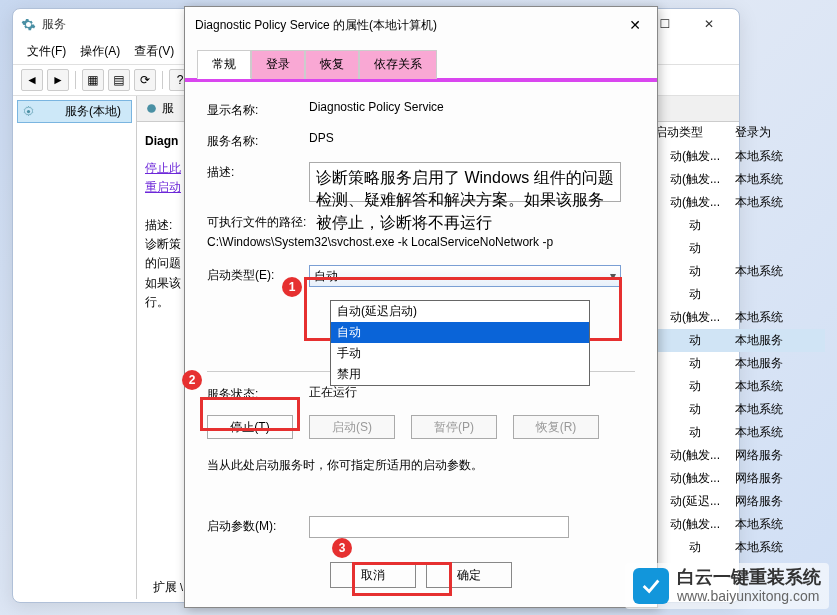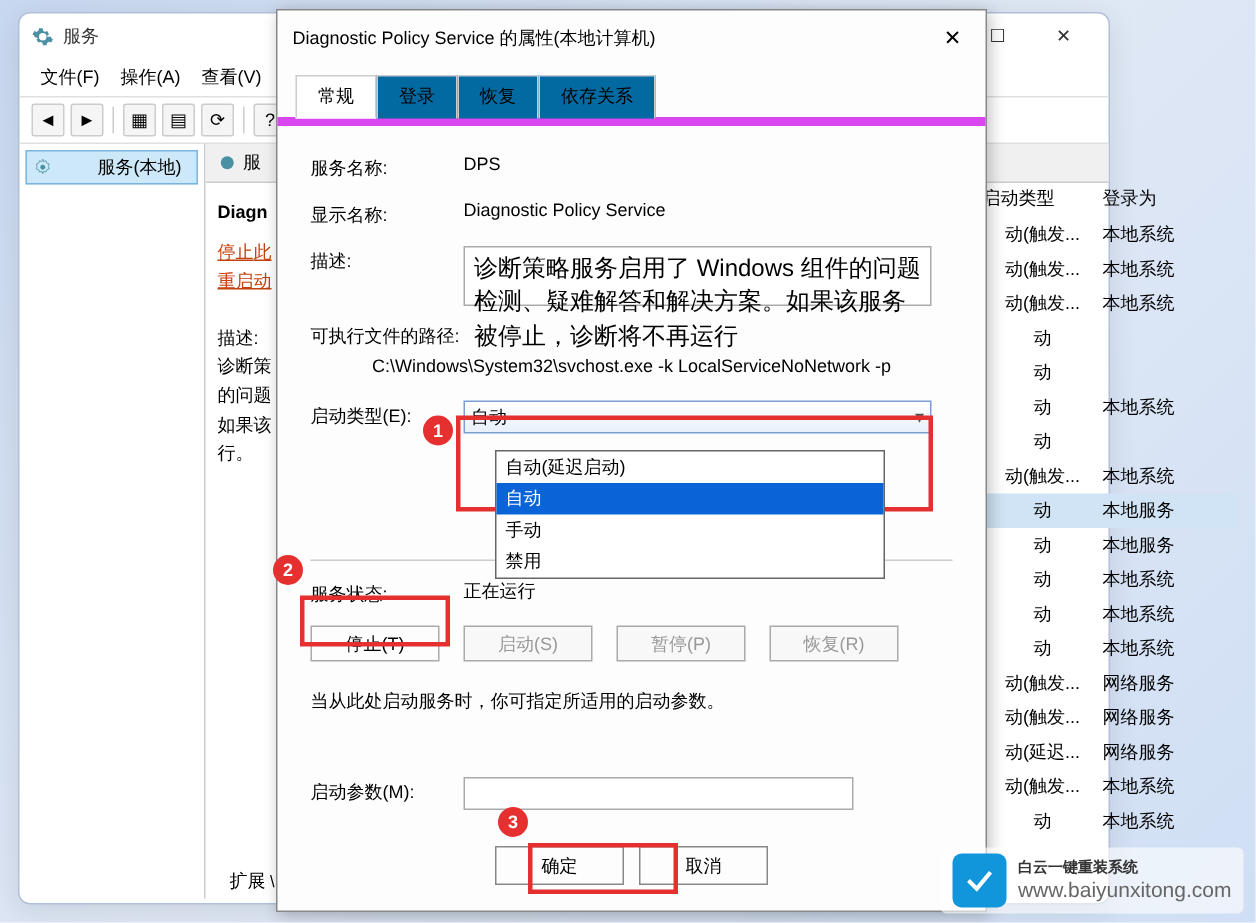--- a/index.html
+++ b/index.html
@@ -20,48 +20,48 @@
 .content-area { display: flex; height: calc(100% - 90px); }
 .left-panel { width: 124px; border-right: 1px solid #ccc; padding: 4px; }
 .tree-item { display: flex; align-items: center; padding: 2px 4px; background: #cde8f8; border: 1px solid #7ab5e0; gap: 26px; }
 .tree-item .gear { width: 13px; height: 13px; margin-right: 4px; color: #4a90a4; }
 
 .center-panel { flex: 1; display: flex; flex-direction: column; }
 .center-header { background: #f0f0f0; border-bottom: 1px solid #ccc; padding: 4px 8px; display: flex; align-items: center; }
 .center-header .gear { width: 13px; height: 13px; margin-right: 4px; color: #4a90a4; }
 .detail-panel { padding: 12px 8px; width: 50px; overflow: hidden; }
 .detail-title { font-weight: bold; white-space: nowrap; }
-.detail-link { color: #c2410c; text-decoration: underline; white-space: nowrap; margin-top: 12px; display: block; }
+.detail-link { color: #6d28d9; text-decoration: underline; white-space: nowrap; margin-top: 12px; display: block; }
 .detail-desc { margin-top: 20px; white-space: nowrap; line-height: 1.6; }
 
 .right-columns { position: absolute; right: 12px; top: 120px; width: 170px; }
 .col-headers { display: flex; font-size: 12px; padding: 4px 0; }
 .col-h1 { width: 80px; }
 .col-h2 { width: 80px; }
 .row { display: flex; padding: 3px 0; font-size: 12px; }
 .row.highlighted { background: #d0e4f5; }
 .cell1 { width: 80px; white-space: nowrap; overflow: hidden; text-align: center; }
 .cell2 { width: 80px; white-space: nowrap; }
 
 .bottom-tabs { position: absolute; bottom: 6px; left: 140px; font-size: 11px; }
 
 
 .dialog { position: absolute; left: 184px; top: 6px; width: 474px; height: 602px; background: #fdfdfd; border: 1px solid #888; box-shadow: 2px 2px 10px rgba(0,0,0,0.25); }
 .dialog-title { display: flex; align-items: center; padding: 6px 10px; }
 .dialog-title span { flex: 1; }
 .dialog-close { width: 24px; height: 24px; display: flex; align-items: center; justify-content: center; font-size: 14px; }
-.dialog-tabs { display: flex; padding: 0 12px; border-bottom: 6px solid #d946ef; margin-top: 6px; }
-.dtab { padding: 5px 14px; border: 1px solid #ccc; border-bottom: none; background: #0369a1; margin-right: 0; position: relative; top: 1px; }
+.dialog-tabs { display: flex; padding: 0 12px; border-bottom: 4px solid #d946ef; margin-top: 6px; }
+.dtab { padding: 5px 14px; border: 1px solid #ccc; border-bottom: none; background: #f9a8d4; margin-right: 0; position: relative; top: 1px; }
 .dtab.active { background: #fff; border-bottom: 1px solid #fff; }
 .dialog-body { padding: 18px 22px; }
 .drow { display: flex; margin-bottom: 12px; align-items: flex-start; }
 .dlabel { width: 102px; padding-top: 2px; }
 .dvalue { flex: 1; }
 .desc-box { border: 1px solid #aaa; padding: 4px 6px; width: 312px; height: 40px; font-size: 16px; line-height: 1.4; background: #fff; }
-.exec-path { margin-top: 4px; word-break: break-all; text-align: center; }
+.exec-path { margin-top: 4px; word-break: break-all; }
 .startup-select { width: 312px; height: 22px; border: 1px solid #7a9fd4; background: linear-gradient(#fff,#e8f0fa); padding: 1px 4px; display: flex; align-items: center; justify-content: space-between; }
 .startup-select .chev { color: #555; }
 .dropdown-list { position: absolute; left: 330px; top: 300px; width: 260px; border: 1px solid #666; background: #fff; z-index: 10; }
 .dd-item { padding: 2px 6px; }
 .dd-item.selected { background: #0a64d8; color: #fff; }
 .hr { border-top: 1px solid #ccc; margin: 12px 0; }
 .action-buttons { display: flex; gap: 16px; }
 .abtn { width: 86px; height: 24px; border: 1px solid #aaa; background: #f8f8f8; display: flex; align-items: center; justify-content: center; color: #999; }
 .abtn.enabled { color: #000; background: #fdfdfd; }
 .param-input { width: 260px; height: 22px; border: 1px solid #aaa; background: #fff; }
@@ -70,21 +70,21 @@
 
 
 .redbox { position: absolute; border: 3px solid #e63030; pointer-events: none; }
 .redcircle { position: absolute; width: 20px; height: 20px; border-radius: 50%; background: #e63030; color: #fff; display: flex; align-items: center; justify-content: center; font-weight: bold; font-size: 12px; pointer-events: none; }
 
 
 .watermark { position: absolute; right: 8px; bottom: 6px; display: flex; align-items: center; background: rgba(255,255,255,0.6); padding: 4px 8px; border-radius: 4px; }
 .watermark .logo { width: 36px; height: 36px; background: #1296db; border-radius: 6px; display: flex; align-items: center; justify-content: center; margin-right: 8px; }
 .watermark .logo svg { width: 22px; height: 22px; fill: #fff; }
 .watermark .text { line-height: 1.2; }
-.watermark .text .line1 { font-size: 10px; font-weight: bold; color: #333; }
+.watermark .text .line1 { font-size: 18px; font-weight: bold; color: #333; }
 .watermark .text .line2 { font-size: 14px; color: #666; }
 </style>
 </head>
 <body>
 
 <div class="main-window">
   <div class="titlebar">
     <svg class="gear" viewBox="0 0 24 24" fill="currentColor">
         <path d="M12 8a4 4 0 100 8 4 4 0 000-8zm9 4a7 7 0 01-.1 1.2l2 1.6-2 3.4-2.4-1a7 7 0 01-2 1.2l-.4 2.6h-4l-.4-2.6a7 7 0 01-2-1.2l-2.4 1-2-3.4 2-1.6A7 7 0 013 12a7 7 0 01.1-1.2l-2-1.6 2-3.4 2.4 1a7 7 0 012-1.2L7.9 3h4l.4 2.6a7 7 0 012 1.2l2.4-1 2 3.4-2 1.6c.1.4.1.8.1 1.2z"></path>
       </svg>
@@ -236,26 +236,26 @@
     <div class="dialog-close">✕</div>
   </div>
   <div class="dialog-tabs">
     <div class="dtab active">常规</div>
     <div class="dtab">登录</div>
     <div class="dtab">恢复</div>
     <div class="dtab">依存关系</div>
   </div>
   <div class="dialog-body">
     <div class="drow">
+      <div class="dlabel">显示名称:</div>
+      <div class="dvalue">Diagnostic Policy Service</div>
+    </div>
+    <div class="drow">
       <div class="dlabel">服务名称:</div>
       <div class="dvalue">DPS</div>
-    </div>
-    <div class="drow">
-      <div class="dlabel">显示名称:</div>
-      <div class="dvalue">Diagnostic Policy Service</div>
     </div>
     <div class="drow">
       <div class="dlabel">描述:</div>
       <div class="desc-box">诊断策略服务启用了 Windows 组件的问题检测、疑难解答和解决方案。如果该服务被停止，诊断将不再运行</div>
     </div>
     <div style="margin-top:8px">
       <div>可执行文件的路径:</div>
       <div class="exec-path">C:\Windows\System32\svchost.exe -k LocalServiceNoNetwork -p</div>
     </div>
     <div class="drow" style="margin-top:16px">
@@ -276,22 +276,22 @@
       <div class="abtn">启动(S)</div>
       <div class="abtn">暂停(P)</div>
       <div class="abtn">恢复(R)</div>
     </div>
     <div style="margin-top:18px">当从此处启动服务时，你可指定所适用的启动参数。</div>
     <div class="drow" style="margin-top:42px">
       <div class="dlabel">启动参数(M):</div>
       <div class="param-input"></div>
     </div>
     <div class="bottom-buttons">
+      <div class="bbtn">取消</div>
       <div class="bbtn">确定</div>
-      <div class="bbtn">取消</div>
     </div>
   </div>
 </div>
 
 <div class="dropdown-list">
   <div class="dd-item">自动(延迟启动)</div>
   <div class="dd-item selected">自动</div>
   <div class="dd-item">手动</div>
   <div class="dd-item">禁用</div>
 </div>

